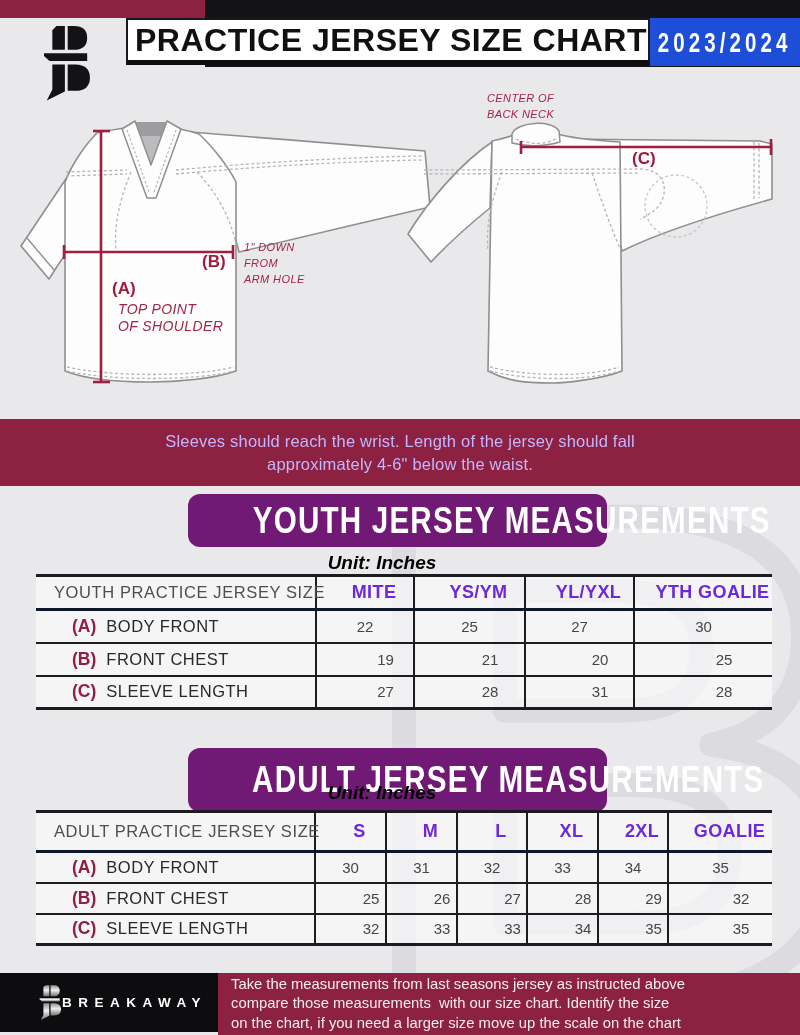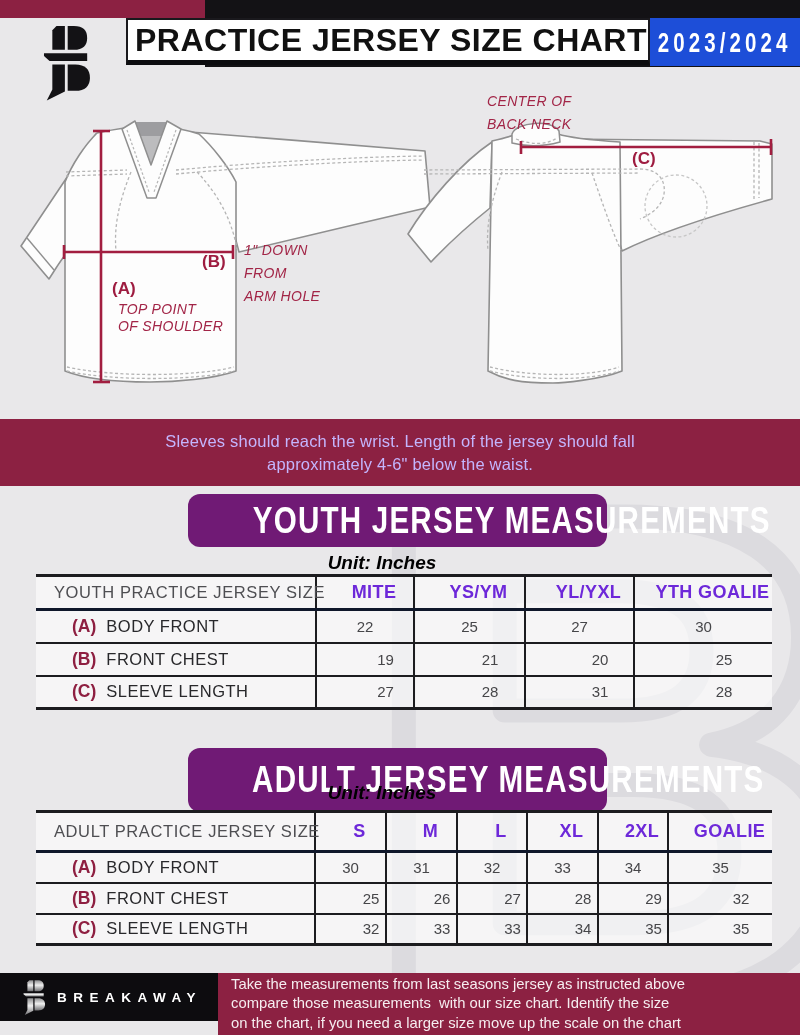--- a/index.html
+++ b/index.html
@@ -20,22 +20,22 @@
   .title-text  { font-size:32px; font-weight:bold; letter-spacing:.5px; color:#111; white-space:nowrap;margin-left:6px; }
   .year-box    { left:650px; top:18px; width:150px; height:48px; background:#1d4ed8;
                  display:flex; align-items:center; justify-content:center; z-index:3; }
   .year-text   { color:#fff; font-size:25px; font-weight:bold; letter-spacing:5px;
                  transform:scale(.82,1.1); white-space:nowrap; }
   .logo-main   { left:26px; top:24px; width:68px; height:78px; z-index:3; }
 
   
   .diagram-svg { left:0; top:83px; z-index:2; }
   .tag  { position:absolute; color:#9e1c40; font-weight:bold; font-size:17px; z-index:3; }
-  .ann  { position:absolute; color:#a22547; font-style:italic; font-size:14px;
-          line-height:23px; white-space:pre-line; letter-spacing:.4px; z-index:3; }
+  .ann  { position:absolute; color:#a22547; font-style:italic; font-size:11px;
+          line-height:16px; white-space:pre-line; letter-spacing:.4px; z-index:3; }
 
   
   .banner { left:0; top:419px; width:800px; height:67px; background:#8c2142; z-index:2;
             display:flex; align-items:center; justify-content:center; }
   .banner-text { color:#c4b5fd; font-size:16.5px; line-height:23px; text-align:center;
                  white-space:pre-line; letter-spacing:.2px; }
 
   
   .pill { background:#701a75; border-radius:12px; display:flex; align-items:center;
           z-index:2; }
@@ -65,22 +65,22 @@
   .tbl-adult tbody td { height:31px; }
   th.rowhead { text-align:left; padding-left:18px; font-weight:normal; font-size:16.5px;
                color:#4e4e52; letter-spacing:.6px; white-space:nowrap; }
   th.size    { font-weight:bold; font-size:18px; color:#6d28d9; letter-spacing:.4px; text-align:center;padding-left:18px; }
   td.lbl     { text-align:left; padding-left:36px; white-space:nowrap; }
   td.lbl .key { color:#8e1f41; font-weight:bold; font-size:17.5px; margin-right:10px; }
   td.lbl .lblx { font-size:16.5px; color:#28282b; letter-spacing:.5px; }
   td.val     { text-align:center; font-size:15px; color:#464649; }
 
   
-  .f-black { left:0; top:973px; width:218px; height:48px; background:#0d0c0f; z-index:3;
-             display:flex; align-items:center; padding-left:16px; gap:11px; }
+  .f-black { left:0; top:973px; width:218px; height:59px; background:#0d0c0f; z-index:3;
+             display:flex; align-items:center; padding-left:32px; }
   .f-brand { color:#fff; font-size:13.5px; font-weight:bold; letter-spacing:6.5px; white-space:nowrap; }
   .f-maroon { left:218px; top:973px; width:582px; height:62px; background:#8c2142; z-index:3;
               display:flex; align-items:center; padding-left:13px; }
   .f-note { color:#f6edf0; font-size:14.8px; line-height:19.5px; white-space:pre-wrap; }
 
   
   .watermark { left:335px; top:450px; width:520px; height:585px; overflow:visible; z-index:1; }
 </style>
 </head>
 <body>

